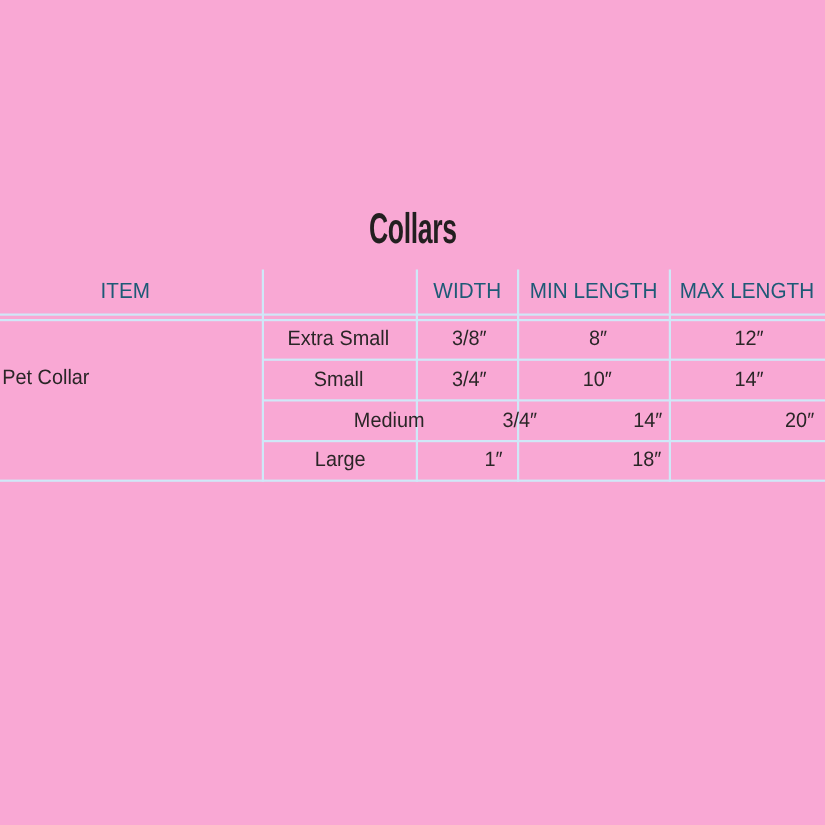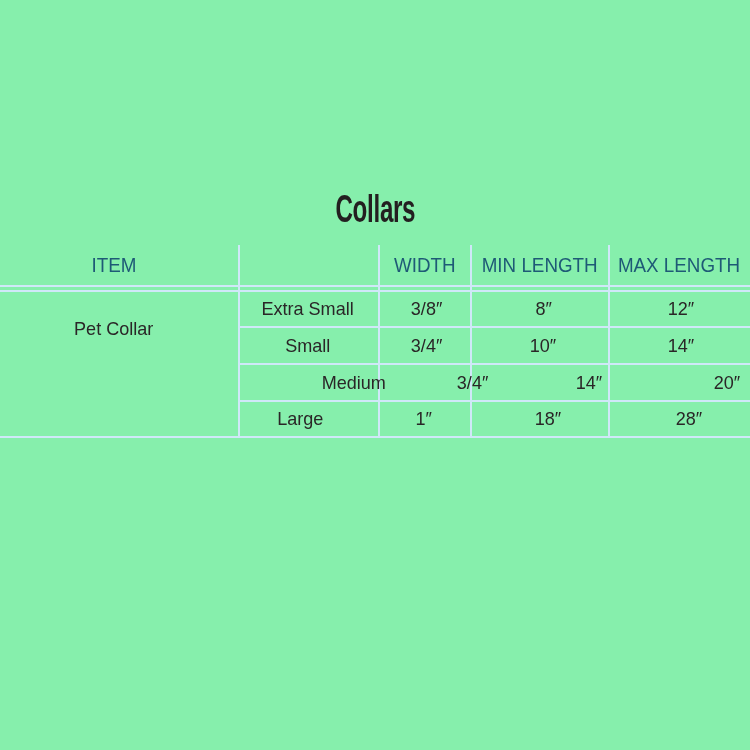--- a/index.html
+++ b/index.html
@@ -4,21 +4,21 @@
 <style>
   html, body {
     margin: 0;
     padding: 0;
     background: #ffffff;
   }
   .canvas {
     position: relative;
     width: 750px;
     height: 750px;
-    background: #86efac;
+    background: #f9a8d4;
     overflow: hidden;
     font-family: "Liberation Sans", "DejaVu Sans", sans-serif;
   }
 
   
   .title {
     position: absolute;
     top: 188px;
     left: 0;
     width: 750px;
@@ -87,23 +87,23 @@
   .hl-bottom { top: 436px; }
 
   
   .item-cell {
     position: absolute;
     top: 292px;
     left: 0;
     width: 239px;
     height: 144px;
     display: flex;
-    justify-content: center;
+    justify-content: flex-start;
     align-items: flex-start;
-    padding-top: 26px;
+    padding-top: 41px;
     padding-right: 12px;
     box-sizing: border-box;
   }
 
   
   .row {
     position: absolute;
     left: 239px;
     width: 511px;
     display: flex;
@@ -216,18 +216,15 @@
   <div class="row row-4">
     <div class="td td-size">
         <span class="body-txt">Large</span>
       </div>
     <div class="td td-width">
         <span class="body-txt">1″</span>
       </div>
     <div class="td td-min">
         <span class="body-txt">18″</span>
       </div>
-    <div class="td td-max">
-        <span class="body-txt">28″</span>
-      </div>
   </div>
 
 </div>
 
 </body></html>

